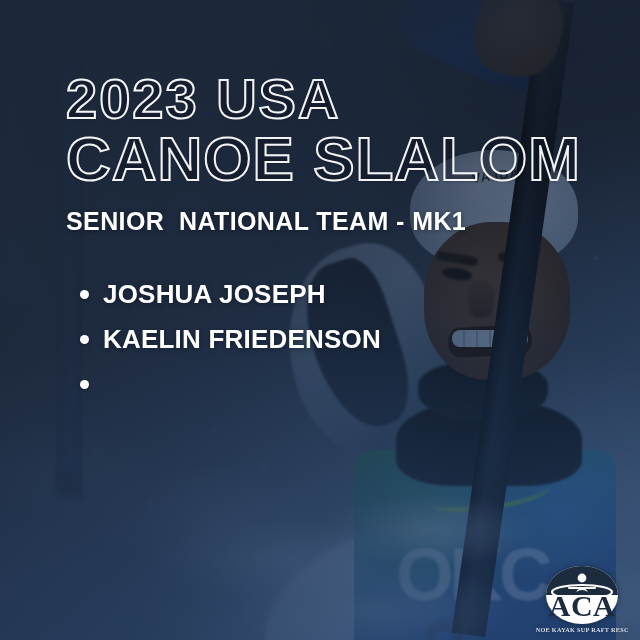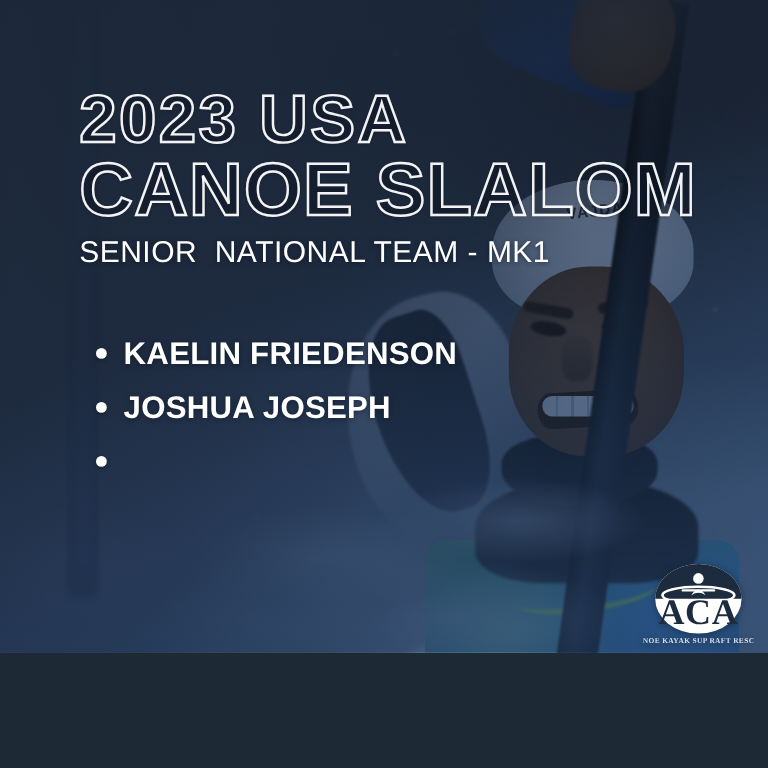--- a/index.html
+++ b/index.html
@@ -1,20 +1,20 @@
 <!DOCTYPE html>
 <html><head>
 <meta charset="utf-8">
 <style>
   * { margin:0; padding:0; box-sizing:border-box; }
   html,body { width:640px; height:640px; background:#1e2936; }
   body { font-family:"Liberation Sans", sans-serif; overflow:hidden; }
 
   #poster {
-    position:relative; width:640px; height:544px; overflow:hidden;
+    position:relative; width:640px; height:640px; overflow:hidden;
     background:#2d3a4d;
   }
 
   
   .layer { position:absolute; inset:0; }
 
   
   .bg-base {
     background:
       linear-gradient(180deg,#34404f 0%, #3a4758 16%, #44566a 38%, #4d6275 58%, #53697d 74%, #4a6076 90%, #415468 100%);
@@ -221,23 +221,23 @@
     font-weight:700; font-size:56px; line-height:58px;
     letter-spacing:2px;
     color:transparent;
     -webkit-text-stroke:2px rgba(255,255,255,.95);
     text-shadow:0 1px 3px rgba(10,18,30,.45);
     white-space:nowrap;
   }
   .title-line.l2 { font-size:62px; letter-spacing:1px; margin-top:2px; }
 
   .subtitle {
-    position:absolute; left:66px; top:196px;
-    font-family:"Liberation Sans", sans-serif;
-    font-weight:400; font-size:25px; letter-spacing:.4px;
+    position:absolute; left:66px; top:207px;
+    font-family:"Liberation Sans", sans-serif;
+    font-weight:700; font-size:25px; letter-spacing:.4px;
     color:#ffffff; white-space:pre;
     text-shadow:0 1px 4px rgba(10,18,30,.55);
   }
 
   .names { position:absolute; left:80px; top:272px; list-style:none; }
   .name-row {
     display:flex; align-items:center; gap:14px; height:45px;
   }
   .bullet {
     width:9px; height:9px; border-radius:50%; background:#ffffff;
@@ -304,25 +304,25 @@
     <div class="title-block">
       <div class="title-line l1">2023 USA</div>
       <div class="title-line l2">CANOE SLALOM</div>
     </div>
 
     <div class="subtitle">SENIOR  NATIONAL TEAM - MK1</div>
 
     <ul class="names">
       <li class="name-row">
         <span class="bullet"></span>
-        <span class="name-text">KAELIN FRIEDENSON</span>
+        <span class="name-text">JOSHUA JOSEPH</span>
       </li>
       <li class="name-row">
         <span class="bullet"></span>
-        <span class="name-text">JOSHUA JOSEPH</span>
+        <span class="name-text">KAELIN FRIEDENSON</span>
       </li>
       <li class="name-row">
         <span class="bullet"></span>
       </li>
     </ul>
 
     <div class="aca-logo">
       <svg viewBox="0 0 92 78" xmlns="http://www.w3.org/2000/svg" aria-hidden="true">
         <ellipse cx="46" cy="33" rx="36" ry="29" fill="#ffffff"></ellipse>
         <path d="M10 33 A36 29 0 0 1 82 33 Z" fill="#1d2b3e"></path>

